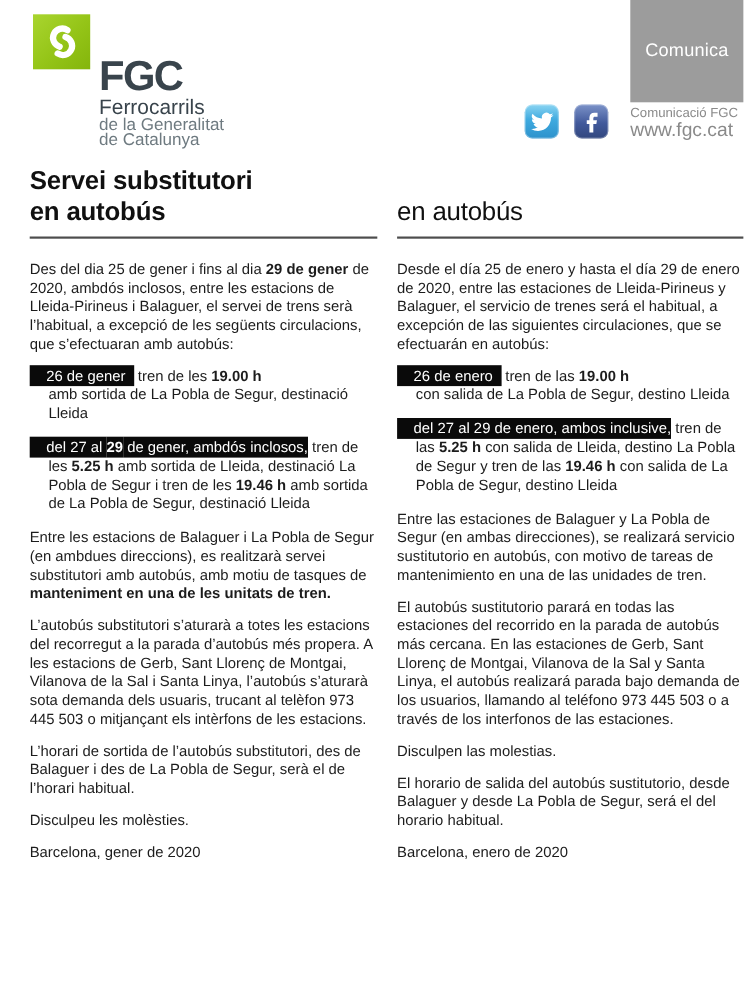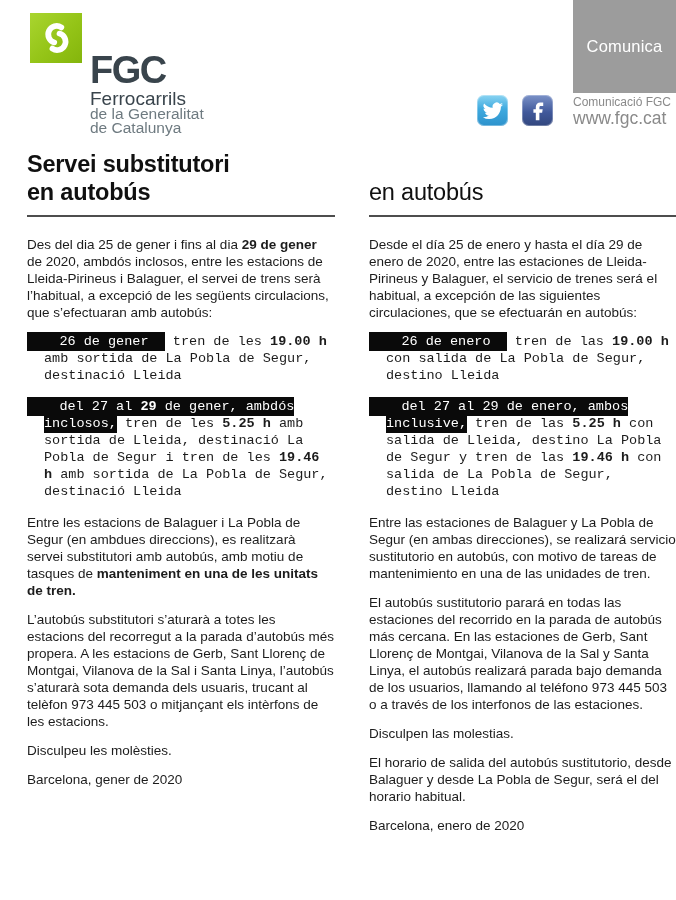--- a/index.html
+++ b/index.html
@@ -40,31 +40,31 @@
   .icon-btn{
     width:31px;height:31px;border-radius:7px;display:flex;
     align-items:center;justify-content:center;cursor:pointer;
   }
   .icon-btn.twitter{background:linear-gradient(180deg,#8AD4F2 0%,var(--twitter_blue) 45%,#2D92CC 100%);box-shadow:inset 0 0 0 1px rgba(255,255,255,.35);}
   .icon-btn.facebook{background:linear-gradient(180deg,#7B92C8 0%,var(--facebook_blue) 55%,#32477E 100%);box-shadow:inset 0 0 0 1px rgba(255,255,255,.3);}
   .contact{position:absolute;left:573px;top:96px;color:var(--contact_gray);line-height:1;}
   .contact-line1{font-size:12px;margin-bottom:2px;}
   .contact-line2{font-size:17.5px;cursor:pointer;}
   
-  .main{display:flex;padding-left:27px;margin-top:0;gap:16px;}
+  .main{display:flex;padding-left:27px;margin-top:0;}
   .col{width:316px;}
   .col + .col{margin-left:18px;width:315px;}
   .col h2{
     margin:0;font-size:23.5px;line-height:28px;color:#101010;font-weight:bold;
     letter-spacing:-.2px;
   }
   .col.col-right h2{font-weight:normal;}
   .rule{border:0;border-top:2px solid var(--rule_gray);margin:9px 0 19px 0;width:100%;}
   .blocks p{margin:0 0 12px 0;font-size:13.5px;line-height:17px;color:var(--text_black);}
-  .blocks p.bar{padding-left:17px;text-indent:-17px;margin-bottom:14px;font-family:Liberation Mono, monospace;}
+  .blocks p.bar{padding-left:17px;text-indent:-17px;margin-bottom:14px;}
   .blocks .hl{background:var(--highlight_bg);color:#fff;padding:2px 0;}
   .blocks .b{font-weight:bold;}
 </style>
 </head>
 <body>
 
 <div class="header">
   <div class="logo-mark">
     <svg width="46" height="46" viewBox="0 0 52 50">
       <path d="M32 13 a9.5 9.5 0 1 0 -8 17" fill="none" stroke="#fff" stroke-width="6.5" stroke-linecap="round"></path>
@@ -104,20 +104,21 @@
 <div class="main">
   <div class="col">
     <h2><span>Servei substitutori</span><br><span>en autobús</span></h2>
     <hr class="rule">
     <div class="blocks">
         <p><span>Des del dia 25 de gener i fins al dia </span><span class="b">29 de gener</span><span> de 2020, ambdós inclosos, entre les estacions de Lleida-Pirineus i Balaguer, el servei de trens serà l’habitual, a excepció de les següents circulacions, que s’efectuaran amb autobús:</span></p>
         <p class="bar"><span class="hl">&nbsp;&nbsp;&nbsp;&nbsp;26 de gener&nbsp;&nbsp;</span><span> tren de les </span><span class="b">19.00 h</span><br><span>amb sortida de La Pobla de Segur, destinació Lleida</span></p>
         <p class="bar"><span class="hl">&nbsp;&nbsp;&nbsp;&nbsp;del 27 al </span><span class="b hl">29</span><span class="hl"> de gener, ambdós inclosos,</span><span> tren de les </span><span class="b">5.25 h</span><span> amb sortida de Lleida, destinació La Pobla de Segur i tren de les </span><span class="b">19.46 h</span><span> amb sortida de La Pobla de Segur, destinació Lleida</span></p>
         <p><span>Entre les estacions de Balaguer i La Pobla de Segur (en ambdues direccions), es realitzarà servei substitutori amb autobús, amb motiu de tasques de </span><span class="b">manteniment en una de les unitats de tren.</span></p>
         <p><span>L’autobús substitutori s’aturarà a totes les estacions del recorregut a la parada d’autobús més propera. A les estacions de Gerb, Sant Llorenç de Montgai, Vilanova de la Sal i Santa Linya, l’autobús s’aturarà sota demanda dels usuaris, trucant al telèfon 973 445 503 o mitjançant els intèrfons de les estacions.</span></p>
+        <p><span>L’horari de sortida de l’autobús substitutori, des de Balaguer i des de La Pobla de Segur, serà el de l’horari habitual.</span></p>
         <p><span>Disculpeu les molèsties.</span></p>
         <p><span>Barcelona, gener de 2020</span></p>
       </div>
   </div>
   <div class="col col-right">
     <h2><br><span>en autobús</span></h2>
     <hr class="rule">
     <div class="blocks">
         <p><span>Desde el día 25 de enero y hasta el día 29 de enero de 2020, entre las estaciones de Lleida-Pirineus y Balaguer, el servicio de trenes será el habitual, a excepción de las siguientes circulaciones, que se efectuarán en autobús:</span></p>
         <p class="bar"><span class="hl">&nbsp;&nbsp;&nbsp;&nbsp;26 de enero&nbsp;&nbsp;</span><span> tren de las </span><span class="b">19.00 h</span><br><span>con salida de La Pobla de Segur, destino Lleida</span></p>

